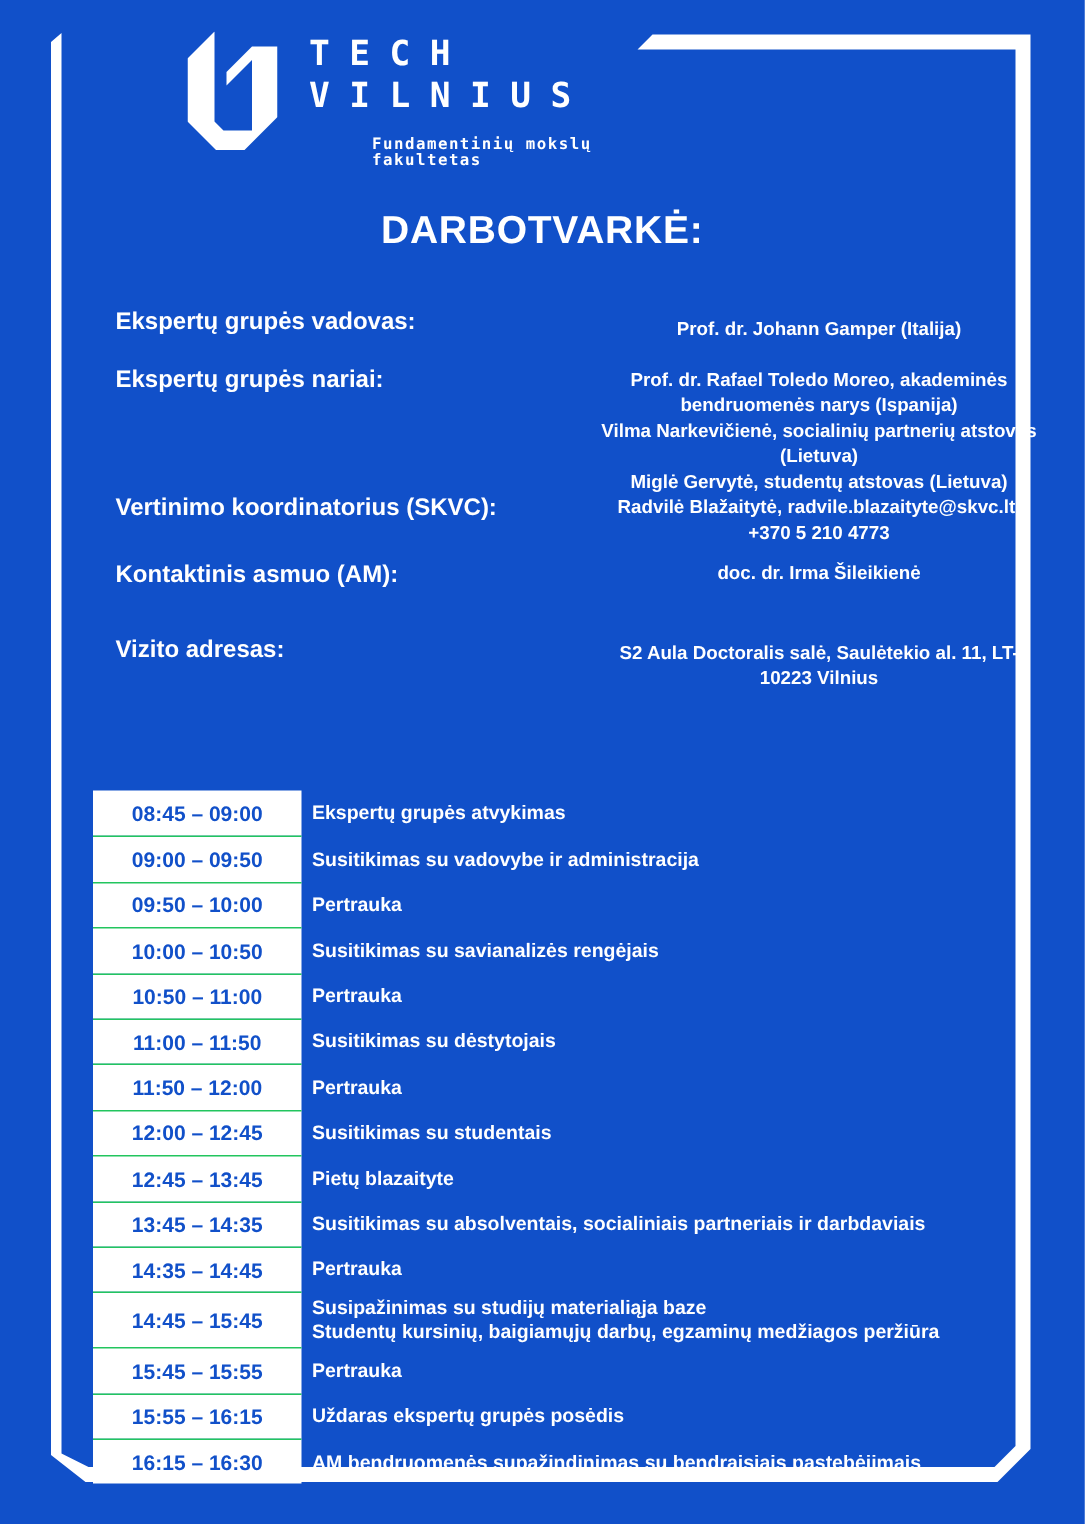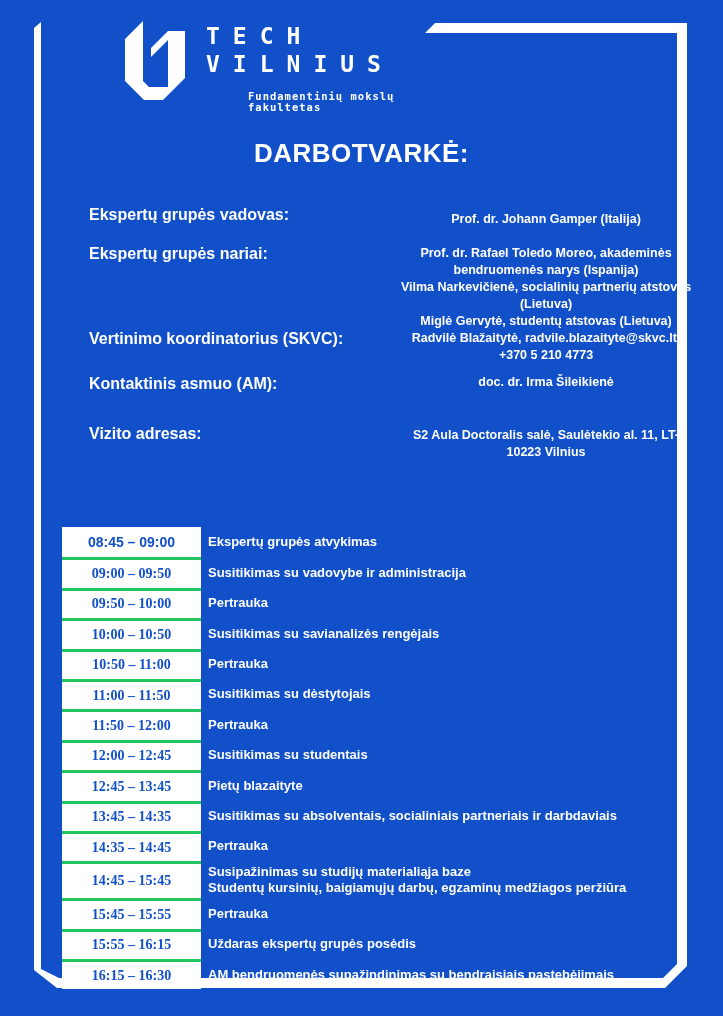--- a/index.html
+++ b/index.html
@@ -16,31 +16,31 @@
   .logo-mark{position:absolute;left:125px;top:21px;width:60px;height:79px;}
   .logo-text{position:absolute;left:206px;top:22px;color:#fff;
     font-family:"DejaVu Sans Mono", monospace;font-weight:bold;}
   .brand-line{font-size:23px;letter-spacing:13px;line-height:28px;white-space:nowrap;}
   .faculty{margin-top:13px;font-size:10.5px;letter-spacing:1px;line-height:10.5px;white-space:nowrap;}
   .faculty div{margin-bottom:0px;line-height:10.5px;padding-left:42px;}
   
   .page-title{position:absolute;left:0;top:138px;width:100%;
     text-align:center;color:#fff;font-weight:bold;font-size:26px;letter-spacing:.5px;}
   
-  .info-label{position:absolute;left:89px;color:#fff;font-weight:bold;font-size:16px;line-height:19px;white-space:nowrap;}
+  .info-label{position:absolute;left:77px;color:#fff;font-weight:bold;font-size:16px;line-height:19px;white-space:nowrap;}
   .info-value{position:absolute;left:358px;width:300px;color:#fff;font-weight:bold;
     font-size:12.5px;line-height:17px;text-align:center;white-space:pre-line;margin-left:38px;}
   .l1{top:205px}.l2{top:244px}.l3{top:329px}.l4{top:374px}.l5{top:424px}
   .v1{top:211px}.v2{top:245px}.v3{top:330px}.v4{top:374px}.v5{top:427px}
   
   .schedule{position:absolute;left:62px;top:483px;width:610px;margin-top:44px;}
   .s-row{display:flex;align-items:stretch;min-height:30.4px;}
   .s-time{width:139px;flex:0 0 139px;background:#fff;color:#1150C9;
     font-weight:bold;font-size:14px;display:flex;align-items:center;justify-content:center;}
-  .s-row + .s-row .s-time{border-top:3px solid #22c55e;font-family:Liberation Serif, serif;}
+  .s-row + .s-row .s-time{border-top:1px solid #22c55e;}
   .s-activity{flex:1;display:flex;align-items:center;padding:3px 0 3px 7px;
     color:#fff;font-weight:bold;font-size:13px;line-height:15.5px;white-space:pre-line;}
 </style>
 </head>
 <body>
 
 <div class="page">
 
   <svg class="frame-svg" viewBox="0 0 723 1016" xmlns="http://www.w3.org/2000/svg" aria-hidden="true">
     <path fill="#FFFFFF" d="M34 28 L41 22 L41 969 L59 978 L663 978 L677 964 L677 33 L425 33 L435 23 L687 23 L687 966 L665 988 L57 988 L34 970 Z"></path>

